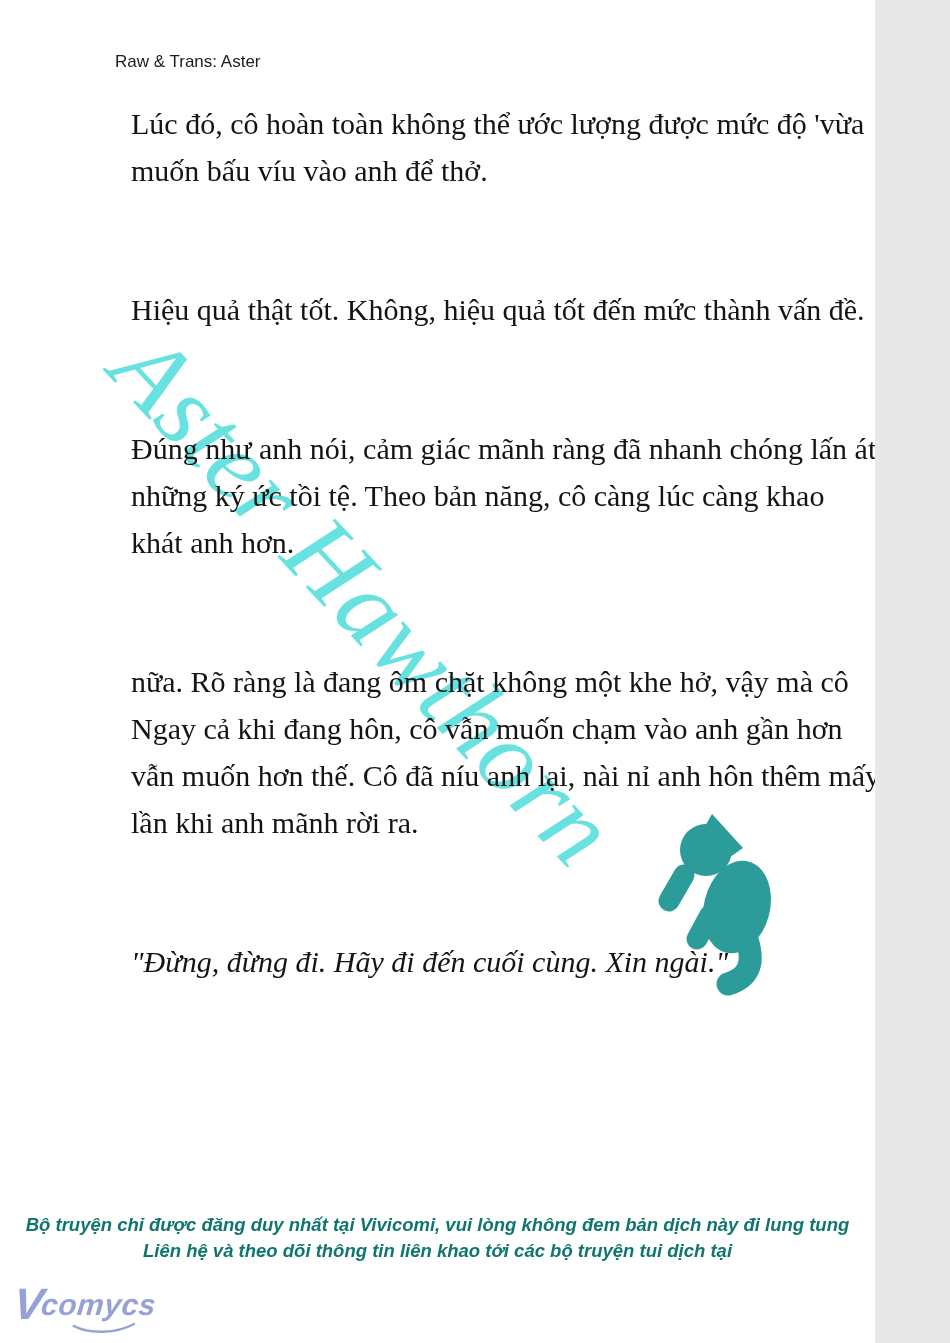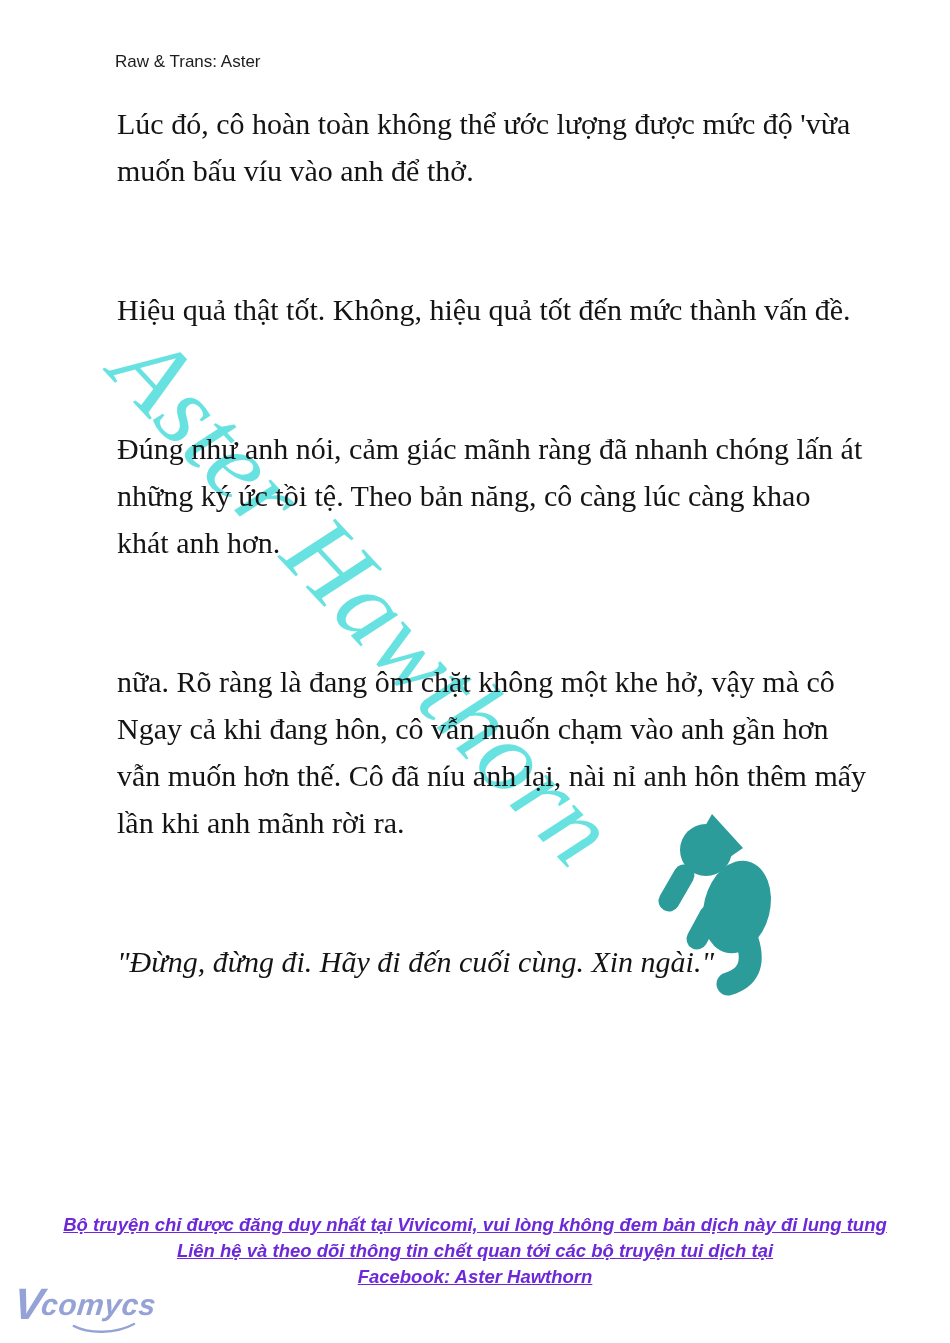--- a/index.html
+++ b/index.html
@@ -1,37 +1,37 @@
 <!DOCTYPE html>
 <html lang="vi"><head>
 <meta charset="utf-8">
 <style>
   html, body { margin: 0; padding: 0; background: #e8e8e8; }
   .page {
     position: relative;
-    width: 950px;
+    width: 875px;
     height: 1343px;
     background: #ffffff;
     overflow: hidden;
     font-family: "Liberation Serif", serif;
     color: #141414;
   }
   .credit {
     position: absolute;
     left: 115px;
     top: 52px;
     font-family: "Liberation Sans", sans-serif;
     font-size: 17px;
     color: #1c1c1c;
     z-index: 2;
     white-space: nowrap;
   }
   .content {
     position: absolute;
-    left: 117px;
+    left: 131px;
     top: 100px;
     width: 740px;
     font-size: 30px;
     line-height: 47px;
     z-index: 2;
   }
   .para { margin: 0 0 92px 0; }
   .line { display: block; white-space: nowrap; }
   .quote .line { font-style: italic; }
   .watermark {
@@ -133,24 +133,23 @@
 
   <svg class="cat" width="140" height="185" viewBox="0 0 140 185" aria-hidden="true" style="color: rgb(43, 156, 153);">
     <polygon points="64,2 95,36 72,52 40,44" fill="currentColor"></polygon>
     <circle cx="58" cy="38" r="26" fill="currentColor"></circle>
     <ellipse cx="89" cy="95" rx="33" ry="47" transform="rotate(14 89 95)" fill="currentColor"></ellipse>
     <line x1="36" y1="63" x2="21" y2="89" stroke="currentColor" stroke-width="21" stroke-linecap="round"></line>
     <line x1="62" y1="103" x2="49" y2="127" stroke="currentColor" stroke-width="21" stroke-linecap="round"></line>
     <path d="M 99 128 C 107 152, 100 166, 80 172" fill="none" stroke="currentColor" stroke-width="23" stroke-linecap="round"></path>
   </svg>
 
-  <div class="footer" style="color: #6d28d9; text-decoration: underline;">
+  <div class="footer" style="color: #0f766e;">
     <span class="line">Bộ truyện chỉ được đăng duy nhất tại Vivicomi, vui lòng không đem bản dịch này đi lung tung</span>
-    <span class="line">Liên hệ và theo dõi thông tin chết quan tới các bộ truyện tui dịch tại</span>
-    <span class="line">Facebook: Aster Hawthorn</span>
+    <span class="line">Liên hệ và theo dõi thông tin liên khao tới các bộ truyện tui dịch tại</span>
   </div>
 
   <div class="logo" style="color: rgb(149, 162, 214);">
     <span class="logo-v">V</span><span>comycs</span>
     <svg class="logo-flourish" width="70" height="14" viewBox="0 0 70 14" aria-hidden="true">
       <path d="M 2 6 C 18 14, 45 14, 62 4" fill="none" stroke="currentColor" stroke-width="2.5" stroke-linecap="round"></path>
     </svg>
   </div>
 
 </div>

